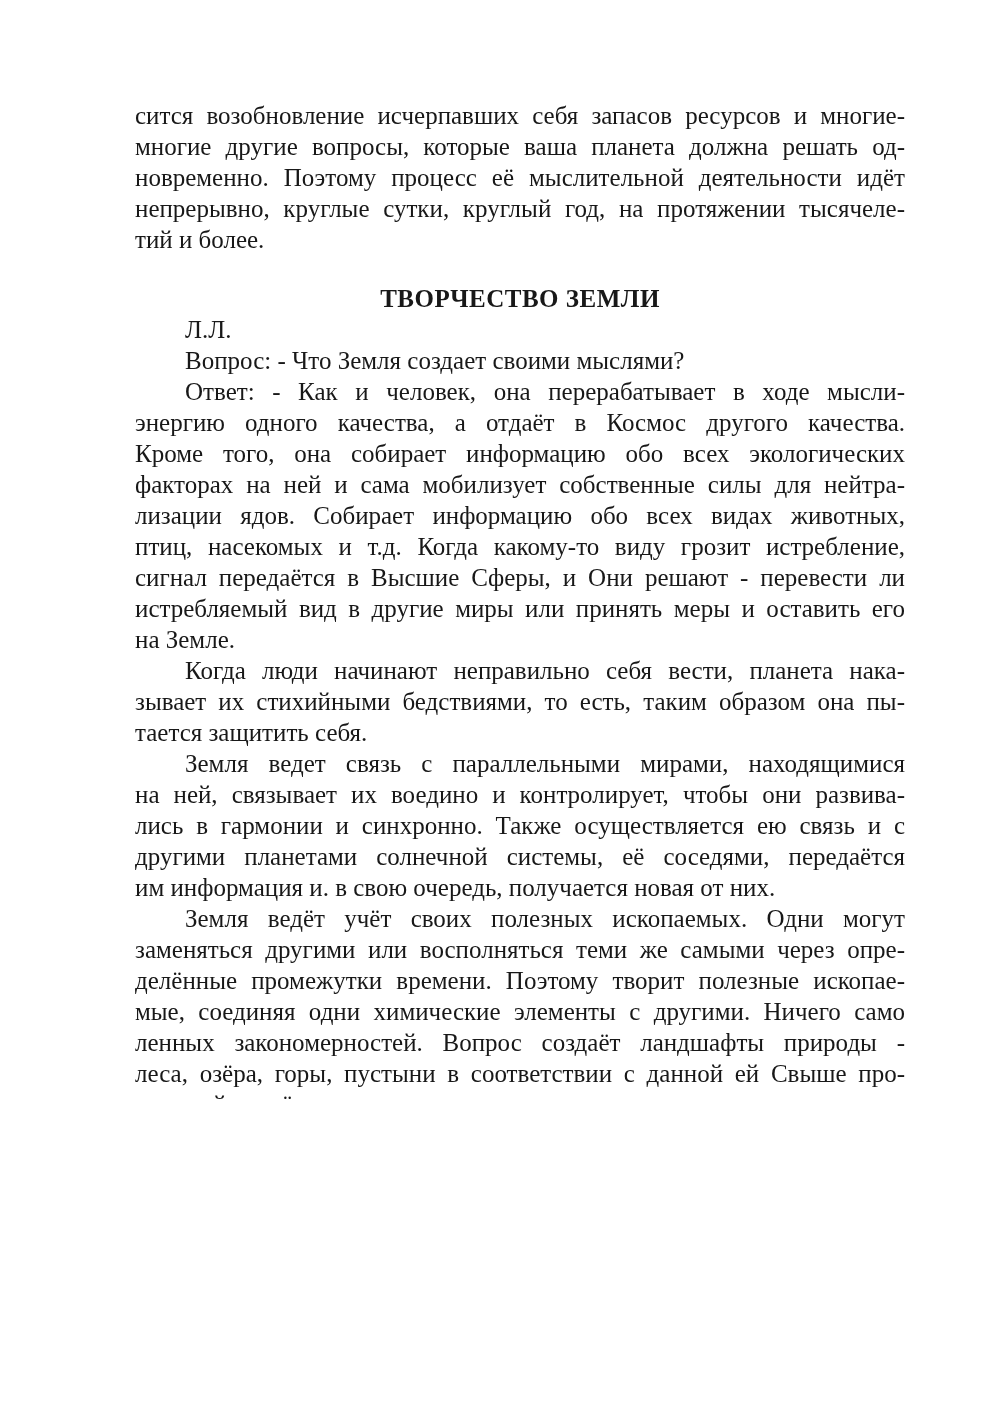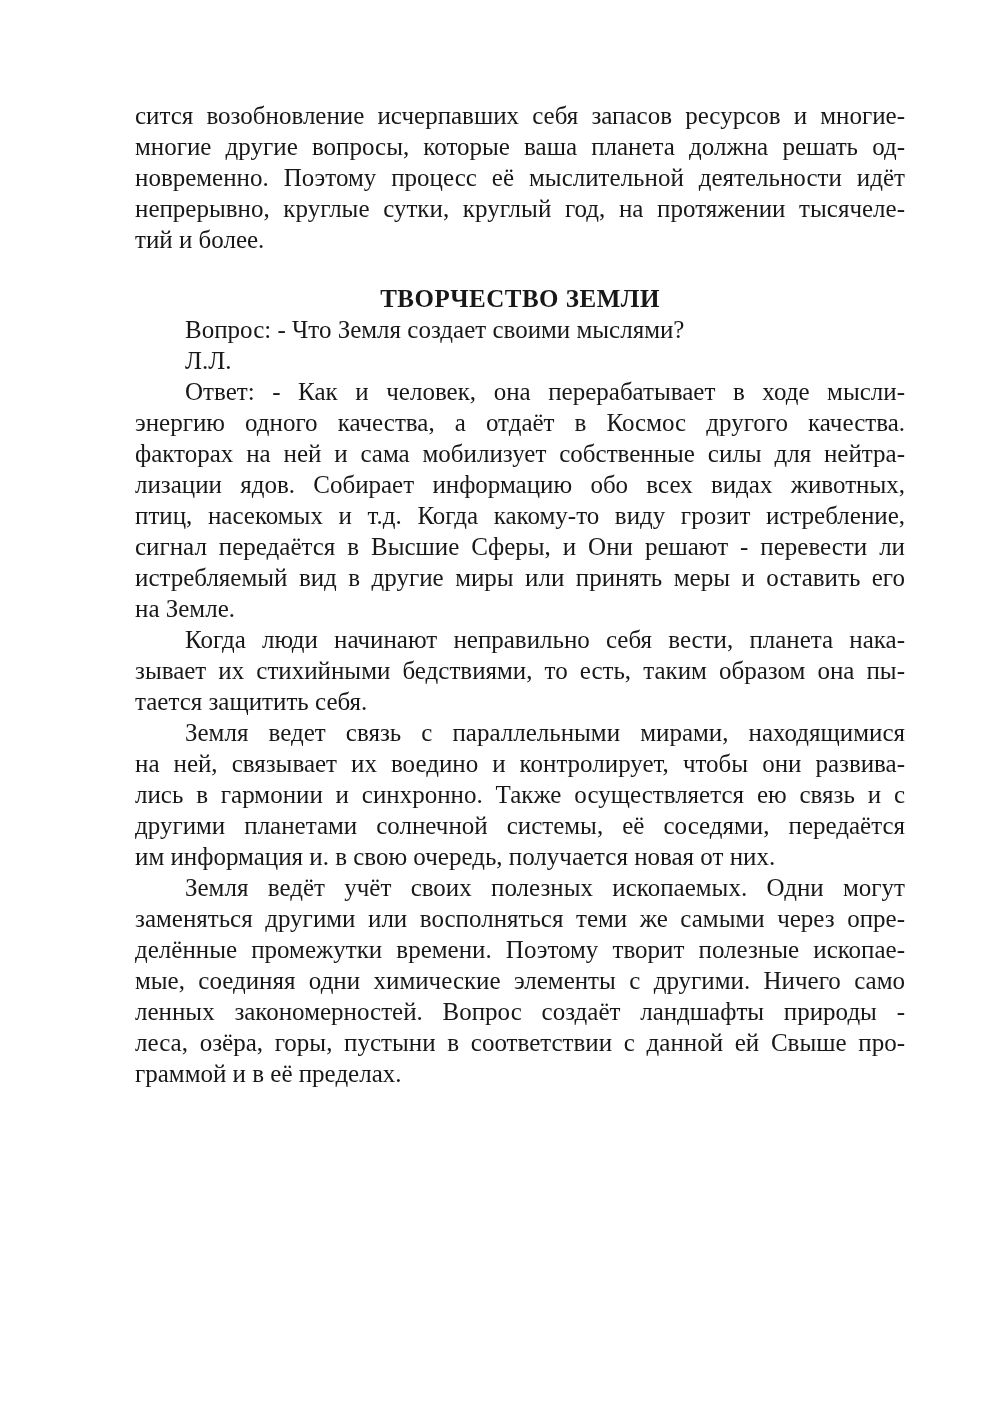--- a/index.html
+++ b/index.html
@@ -64,28 +64,29 @@
         <div class="line">сится возобновление исчерпавших себя запасов ресурсов и многие-</div>
         <div class="line">многие другие вопросы, которые ваша планета должна решать од-</div>
         <div class="line">новременно. Поэтому процесс её мыслительной деятельности идёт</div>
         <div class="line">непрерывно, круглые сутки, круглый год, на протяжении тысячеле-</div>
         <div class="line last">тий и более.</div>
       </div>
       <div class="block heading">
         <div class="line last">ТВОРЧЕСТВО ЗЕМЛИ</div>
       </div>
       <div class="block para indent">
-        <div class="line last">Вопрос: - Что Земля создает своими мыслями?</div>
+        <div class="line last">Л.Л.</div>
       </div>
       <div class="block para indent">
-        <div class="line last">Л.Л.</div>
+        <div class="line last">Вопрос: - Что Земля создает своими мыслями?</div>
       </div>
       <div class="block para indent">
         <div class="line">Ответ: - Как и человек, она перерабатывает в ходе мысли-</div>
         <div class="line">энергию одного качества, а отдаёт в Космос другого качества.</div>
+        <div class="line">Кроме того, она собирает информацию обо всех экологических</div>
         <div class="line">факторах на ней и сама мобилизует собственные силы для нейтра-</div>
         <div class="line">лизации ядов. Собирает информацию обо всех видах животных,</div>
         <div class="line">птиц, насекомых и т.д. Когда какому-то виду грозит истребление,</div>
         <div class="line">сигнал передаётся в Высшие Сферы, и Они решают - перевести ли</div>
         <div class="line">истребляемый вид в другие миры или принять меры и оставить его</div>
         <div class="line last">на Земле.</div>
       </div>
       <div class="block para indent">
         <div class="line">Когда люди начинают неправильно себя вести, планета нака-</div>
         <div class="line">зывает их стихийными бедствиями, то есть, таким образом она пы-</div>

